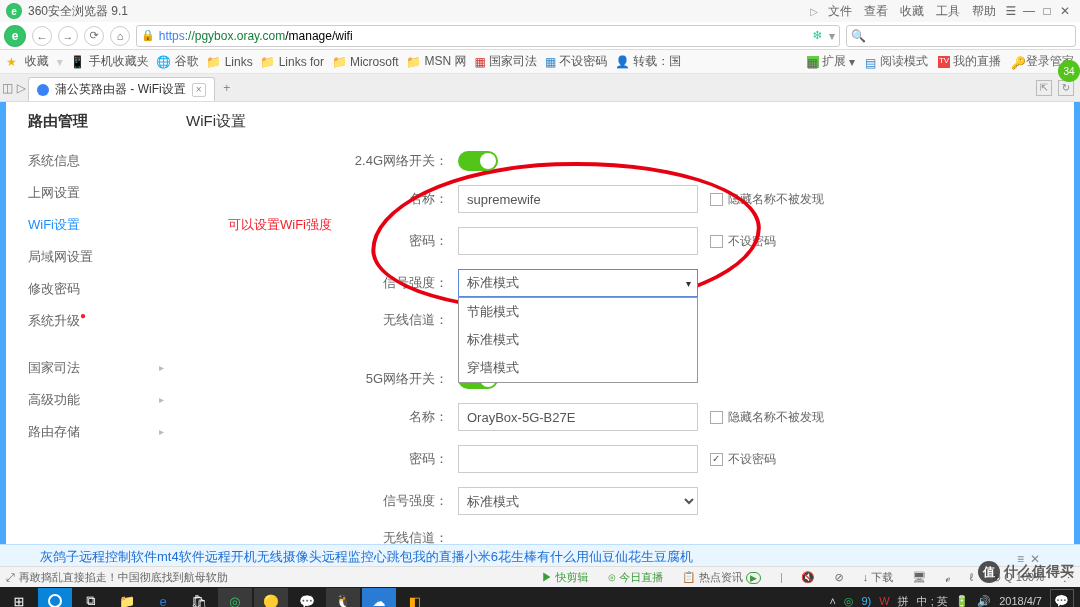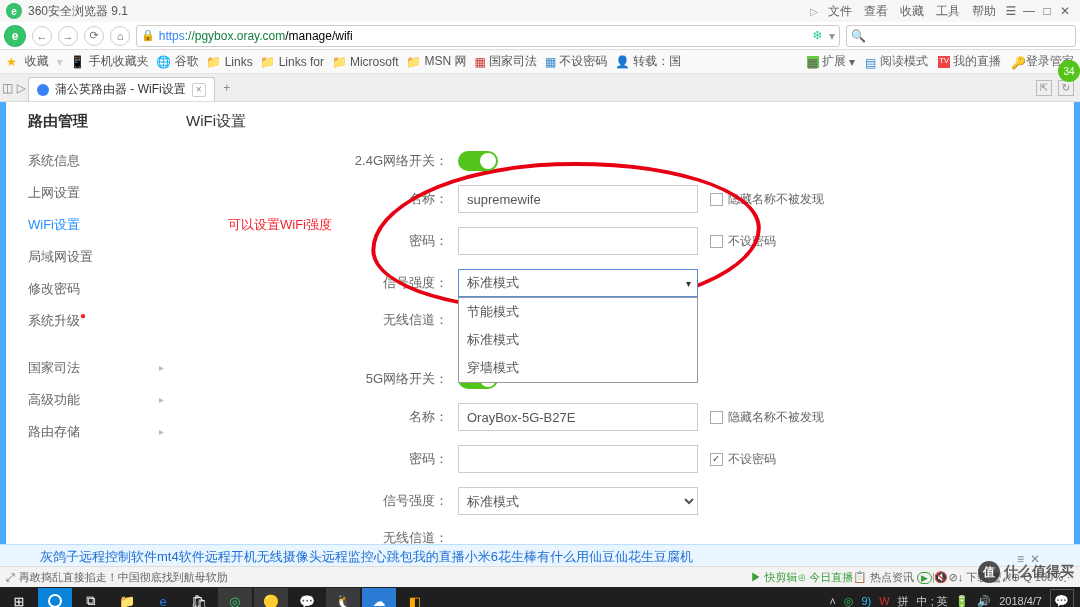--- a/index.html
+++ b/index.html
@@ -87,21 +87,21 @@
 .rightblue { width: 6px; background: #4aa8ff; }
 
 
 .linkbar { height: 22px; background: #eaf6ff; border-top: 1px solid #bcdfff; display: flex; align-items: flex-end; justify-content: space-around; padding: 0 40px; }
 .linkbar a { color: #1f6fd4; font-size: 13px; text-decoration: none; }
 .linkbar .menuend { margin-left:auto; color:#888; display:flex; gap:6px; }
 
 
 .statusbar { height: 21px; background: #f3f3f3; border-top: 1px solid #ddd; display: flex; align-items: center; padding: 0 6px; font-size: 11px; color: #666; gap: 10px; }
 .statusbar .left { display:flex; align-items:center; gap:4px; }
-.statusbar .right { margin-left: auto; display: flex; align-items: center; gap: 0; }
+.statusbar .right { margin-left: auto; display: flex; align-items: center; gap: 19px; }
 .statusbar .grn { color: #3a9c3a; }
 
 
 .watermark { position:absolute; right:6px; bottom:24px; display:flex; align-items:center; gap:4px; color:#444; font-size:14px; font-weight:bold; opacity:0.85; }
 .watermark .wm-ic { width:22px;height:22px;background:#333;color:#fff;border-radius:50%;display:flex;align-items:center;justify-content:center;font-size:12px; }
 
 
 .taskbar { height: 28px; background: #1f1f1f; display: flex; align-items: center; padding: 0 2px; gap: 2px; position: relative; }
 .taskbar .tb { width: 34px; height: 26px; display: flex; align-items: center; justify-content: center; color: #fff; font-size: 13px; }
 .taskbar .tb.active { background: #3a3a3a; }

